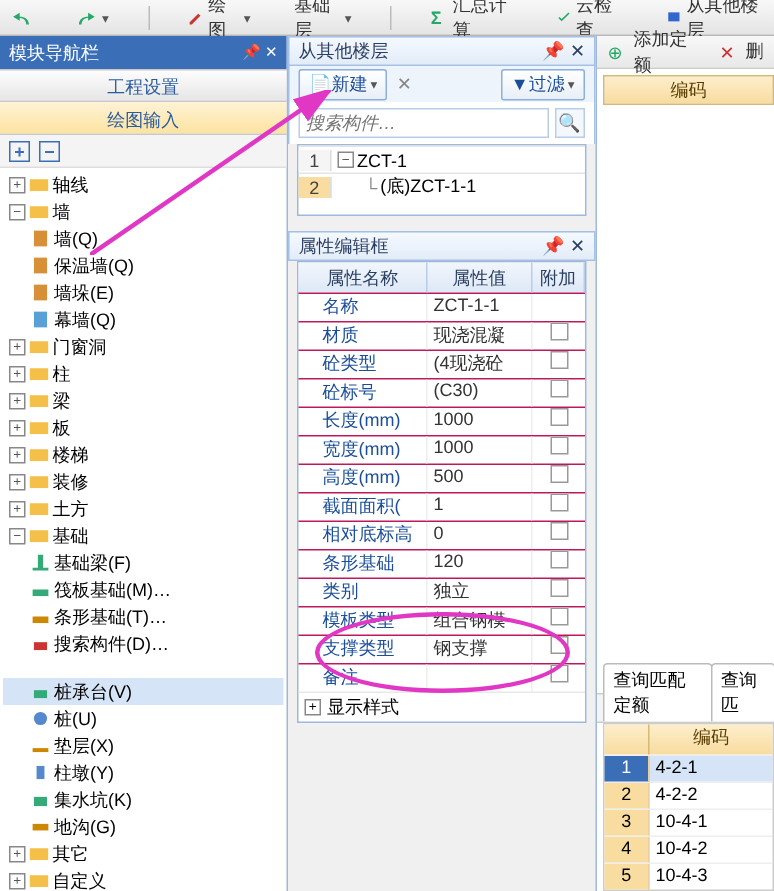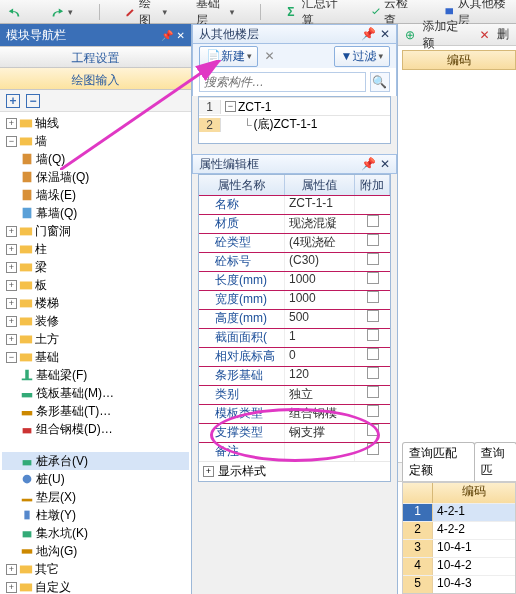--- a/index.html
+++ b/index.html
@@ -245,21 +245,21 @@
       <div class="node ind1">
           <svg class="ic" viewBox="0 0 16 16">
             <rect fill="#c80" x="2" y="8" width="12" height="5"></rect>
           </svg>
           <span class="lbl">条形基础(T)…</span>
         </div>
       <div class="node ind1">
           <svg class="ic" viewBox="0 0 16 16">
             <rect fill="#c33" x="3" y="7" width="10" height="6"></rect>
           </svg>
-          <span class="lbl">组合钢模(D)…</span>
+          <span class="lbl">搜索构件(D)…</span>
         </div>
       <div class="node ind1" style="background:#d6e4f7;margin-top:14px;">
           <svg class="ic" viewBox="0 0 16 16">
             <rect fill="#3a7" x="3" y="7" width="10" height="6"></rect>
           </svg>
           <span class="lbl">桩承台(V)</span>
         </div>
       <div class="node ind1">
           <svg class="ic" viewBox="0 0 16 16">
             <circle fill="#58c" cx="8" cy="8" r="5"></circle>

